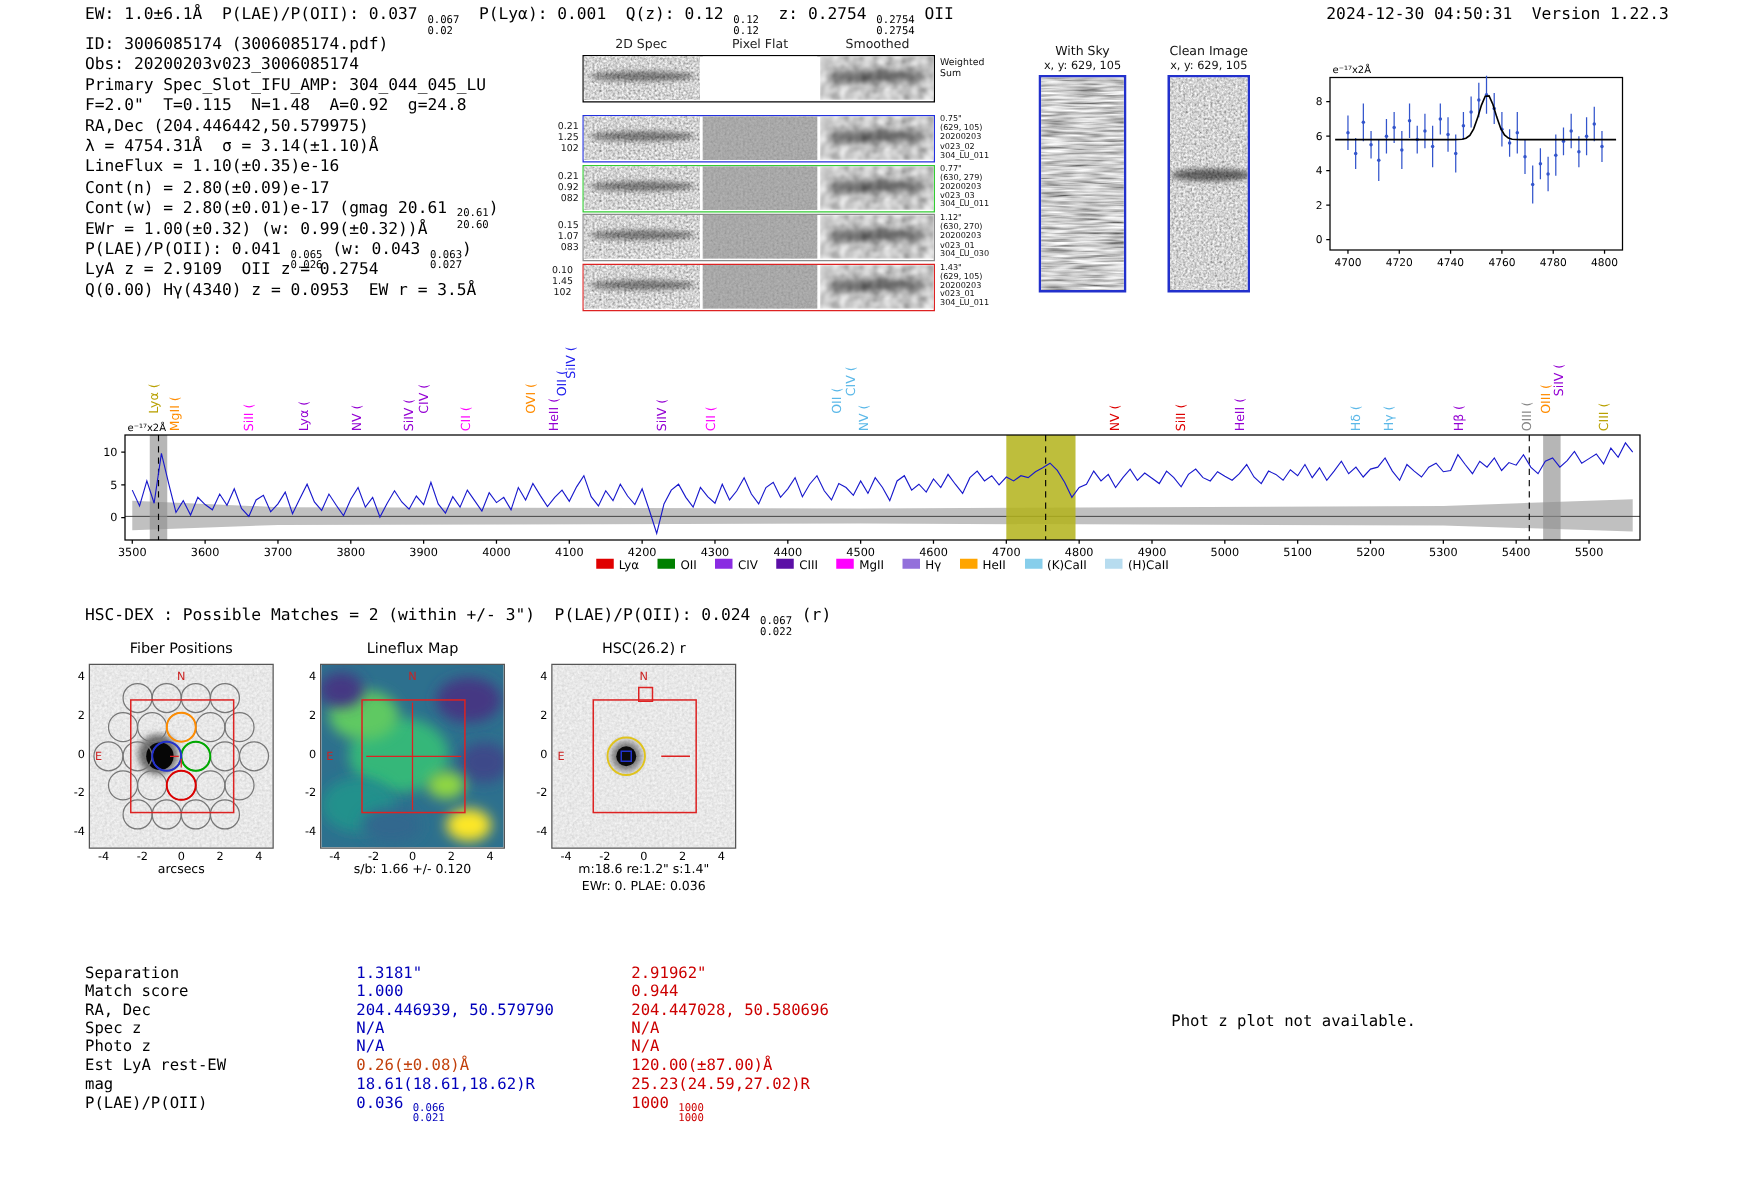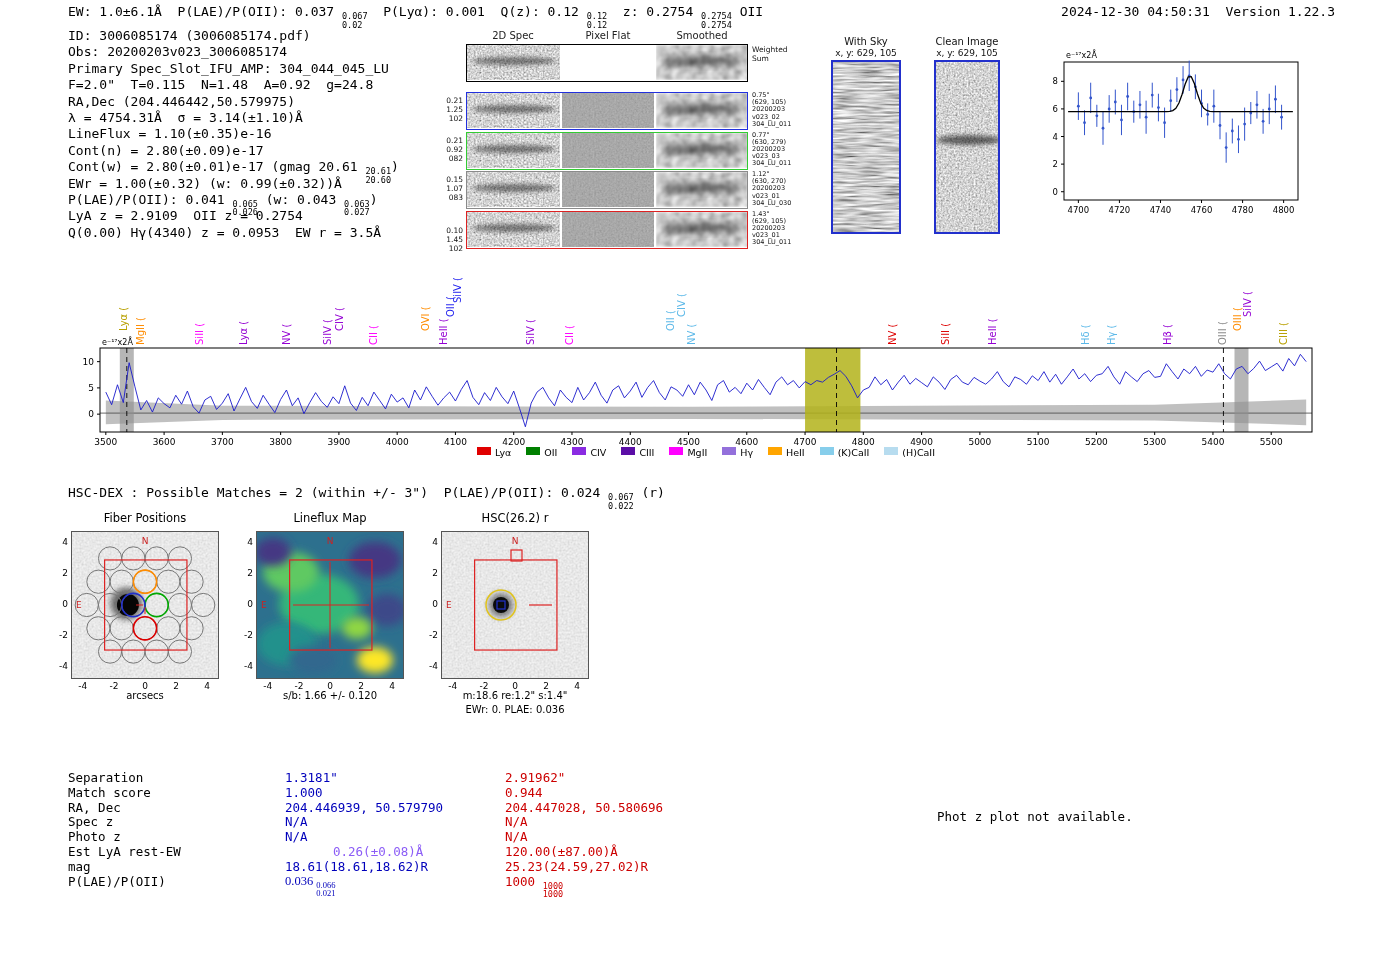--- a/index.html
+++ b/index.html
@@ -220,21 +220,21 @@
         <ellipse cx="46" cy="16" rx="40" ry="5" fill="#000" opacity="0.5" filter="url(#fBlur3)"></ellipse>
       </svg>
     </div>
     <div class="s2d-ann" style="top: 141px;">
       <div>1.12"</div>
       <div>(630, 270)</div>
       <div>20200203</div>
       <div>v023_01</div>
       <div>304_LU_030</div>
     </div>
-    <div class="s2d-left" style="top: 196px;">
+    <div class="s2d-left" style="top: 181px; text-align: center;">
       <div>0.10</div>
       <div>1.45</div>
       <div>102</div>
     </div>
     <div class="s2d-row" style="top: 180.5px; border-color: rgb(221, 34, 34);">
       <svg width="94" height="35">
         <rect width="94" height="35" filter="url(#fNoise)"></rect>
         <ellipse cx="47" cy="16" rx="42" ry="4" fill="#000" opacity="0.45" filter="url(#fBlur2)"></ellipse>
       </svg>
       <svg width="92" height="35">
@@ -605,17 +605,17 @@
 <div class="cutout-xlabel" style="left:220px">s/b: 1.66 +/- 0.120</div>
 <div class="cutout-xlabel" style="left:405px">m:18.6 re:1.2" s:1.4"</div>
 <div class="cutout-xlabel2" style="left:405px">EWr: 0. PLAE: 0.036</div>
 
 <div id="match-table">
     <div class="mt-row" style="top: 0px;"><div class="mt-label">Separation</div><div class="mt-c1" style="color: rgb(0, 0, 187);"><span>1.3181"</span></div><div class="mt-c2" style="color: rgb(204, 0, 0);"><span>2.91962"</span></div></div>
     <div class="mt-row" style="top: 14.8px;"><div class="mt-label">Match score</div><div class="mt-c1" style="color: rgb(0, 0, 187);"><span>1.000</span></div><div class="mt-c2" style="color: rgb(204, 0, 0);"><span>0.944</span></div></div>
     <div class="mt-row" style="top: 29.6px; padding-left: 20px;"><div class="mt-label">RA, Dec</div><div class="mt-c1" style="color: rgb(0, 0, 187);"><span>204.446939, 50.579790</span></div><div class="mt-c2" style="color: rgb(204, 0, 0);"><span>204.447028, 50.580696</span></div></div>
     <div class="mt-row" style="top: 44.4px;"><div class="mt-label">Spec z</div><div class="mt-c1" style="color: rgb(0, 0, 187);"><span>N/A</span></div><div class="mt-c2" style="color: rgb(204, 0, 0);"><span>N/A</span></div></div>
     <div class="mt-row" style="top: 59.2px;"><div class="mt-label">Photo z</div><div class="mt-c1" style="color: rgb(0, 0, 187);"><span>N/A</span></div><div class="mt-c2" style="color: rgb(204, 0, 0);"><span>N/A</span></div></div>
-    <div class="mt-row" style="top: 74px;"><div class="mt-label">Est LyA rest-EW</div><div class="mt-c1" style="color: #8b5cf6; margin-left: 48px;"><span>0.26(±0.08)Å</span></div><div class="mt-c2" style="color: rgb(204, 0, 0);"><span>120.00(±87.00)Å</span></div></div>
+    <div class="mt-row" style="top: 74px;"><div class="mt-label">Est LyA rest-EW</div><div class="mt-c1" style="color: #c2410c;"><span>0.26(±0.08)Å</span></div><div class="mt-c2" style="color: rgb(204, 0, 0);"><span>120.00(±87.00)Å</span></div></div>
     <div class="mt-row" style="top: 88.8px;"><div class="mt-label">mag</div><div class="mt-c1" style="color: rgb(0, 0, 187);"><span>18.61(18.61,18.62)R</span></div><div class="mt-c2" style="color: rgb(204, 0, 0);"><span>25.23(24.59,27.02)R</span></div></div>
-    <div class="mt-row" style="top: 103.6px;"><div class="mt-label">P(LAE)/P(OII)</div><div class="mt-c1" style="color: rgb(0, 0, 187); font-family: Liberation Serif, serif;"><span>0.036 </span><span class="frac"><span>0.066</span><span>0.021</span></span></div><div class="mt-c2" style="color: rgb(204, 0, 0);"><span>1000 </span><span class="frac"><span>1000</span><span>1000</span></span></div></div>
+    <div class="mt-row" style="top: 103.6px;"><div class="mt-label">P(LAE)/P(OII)</div><div class="mt-c1" style="color: rgb(0, 0, 187);"><span>0.036 </span><span class="frac"><span>0.066</span><span>0.021</span></span></div><div class="mt-c2" style="color: rgb(204, 0, 0);"><span>1000 </span><span class="frac"><span>1000</span><span>1000</span></span></div></div>
   </div>
 <div id="photz-note">Phot z plot not available.</div>
 
 </body></html>

